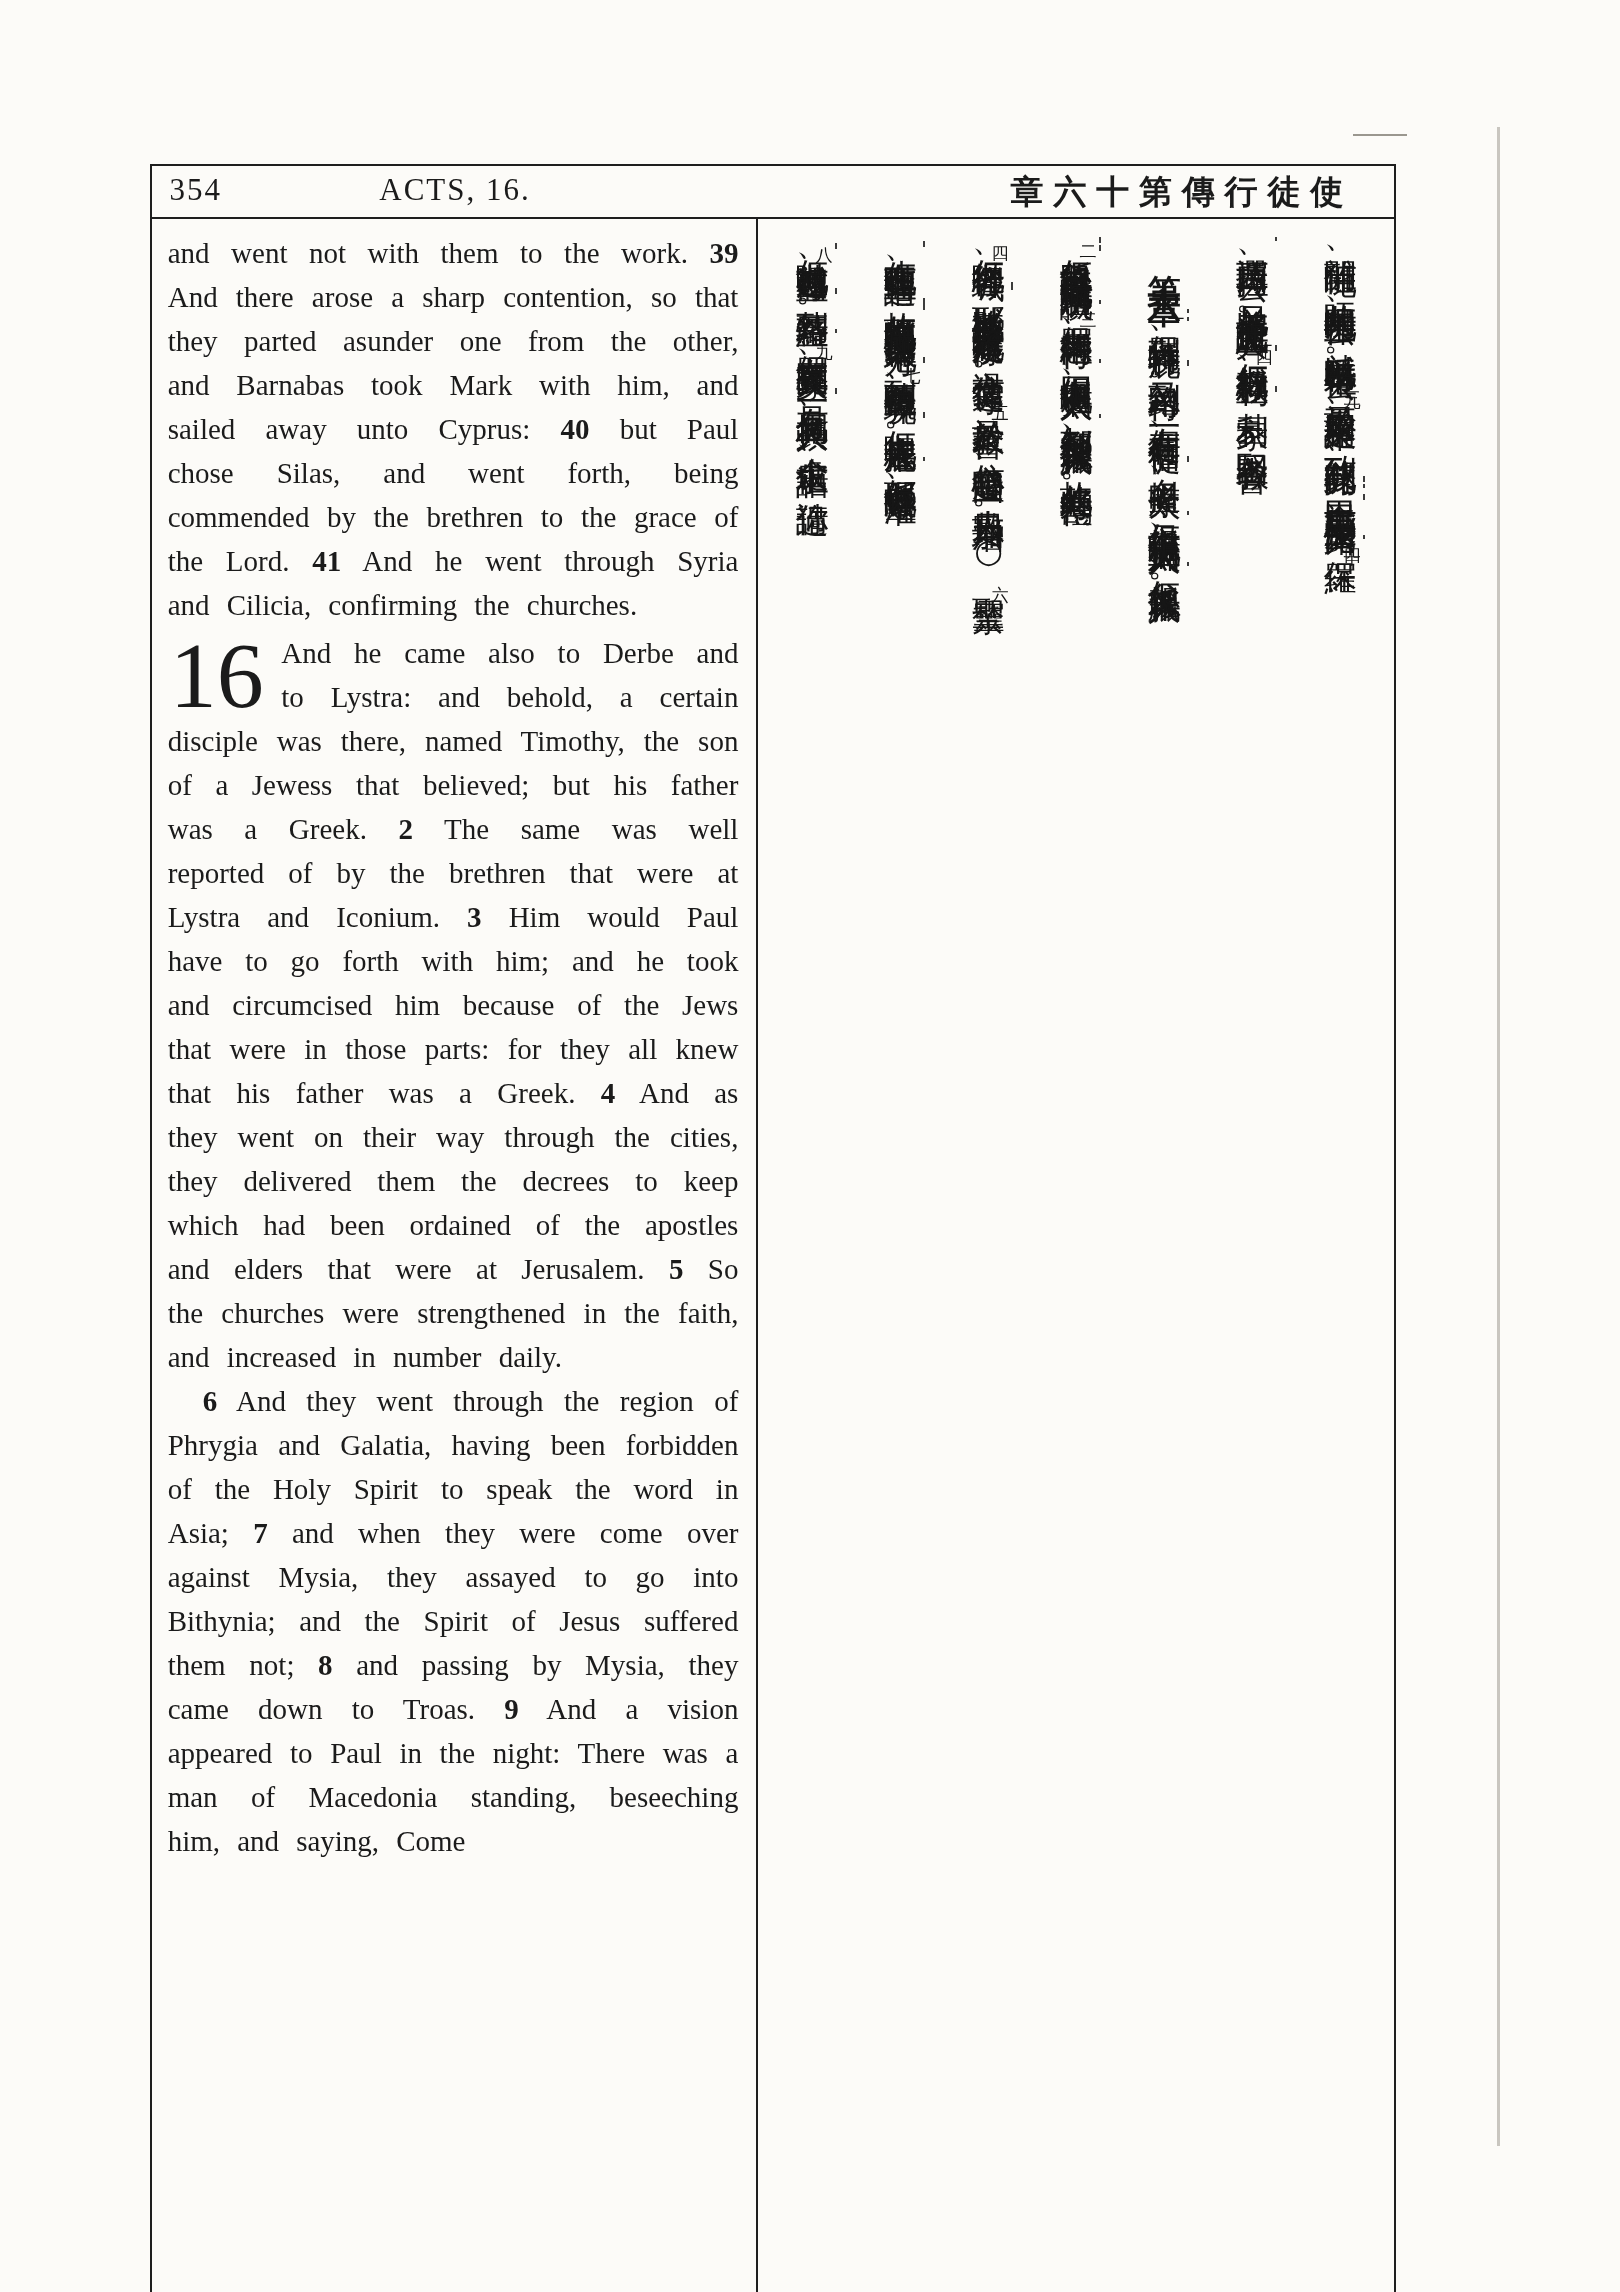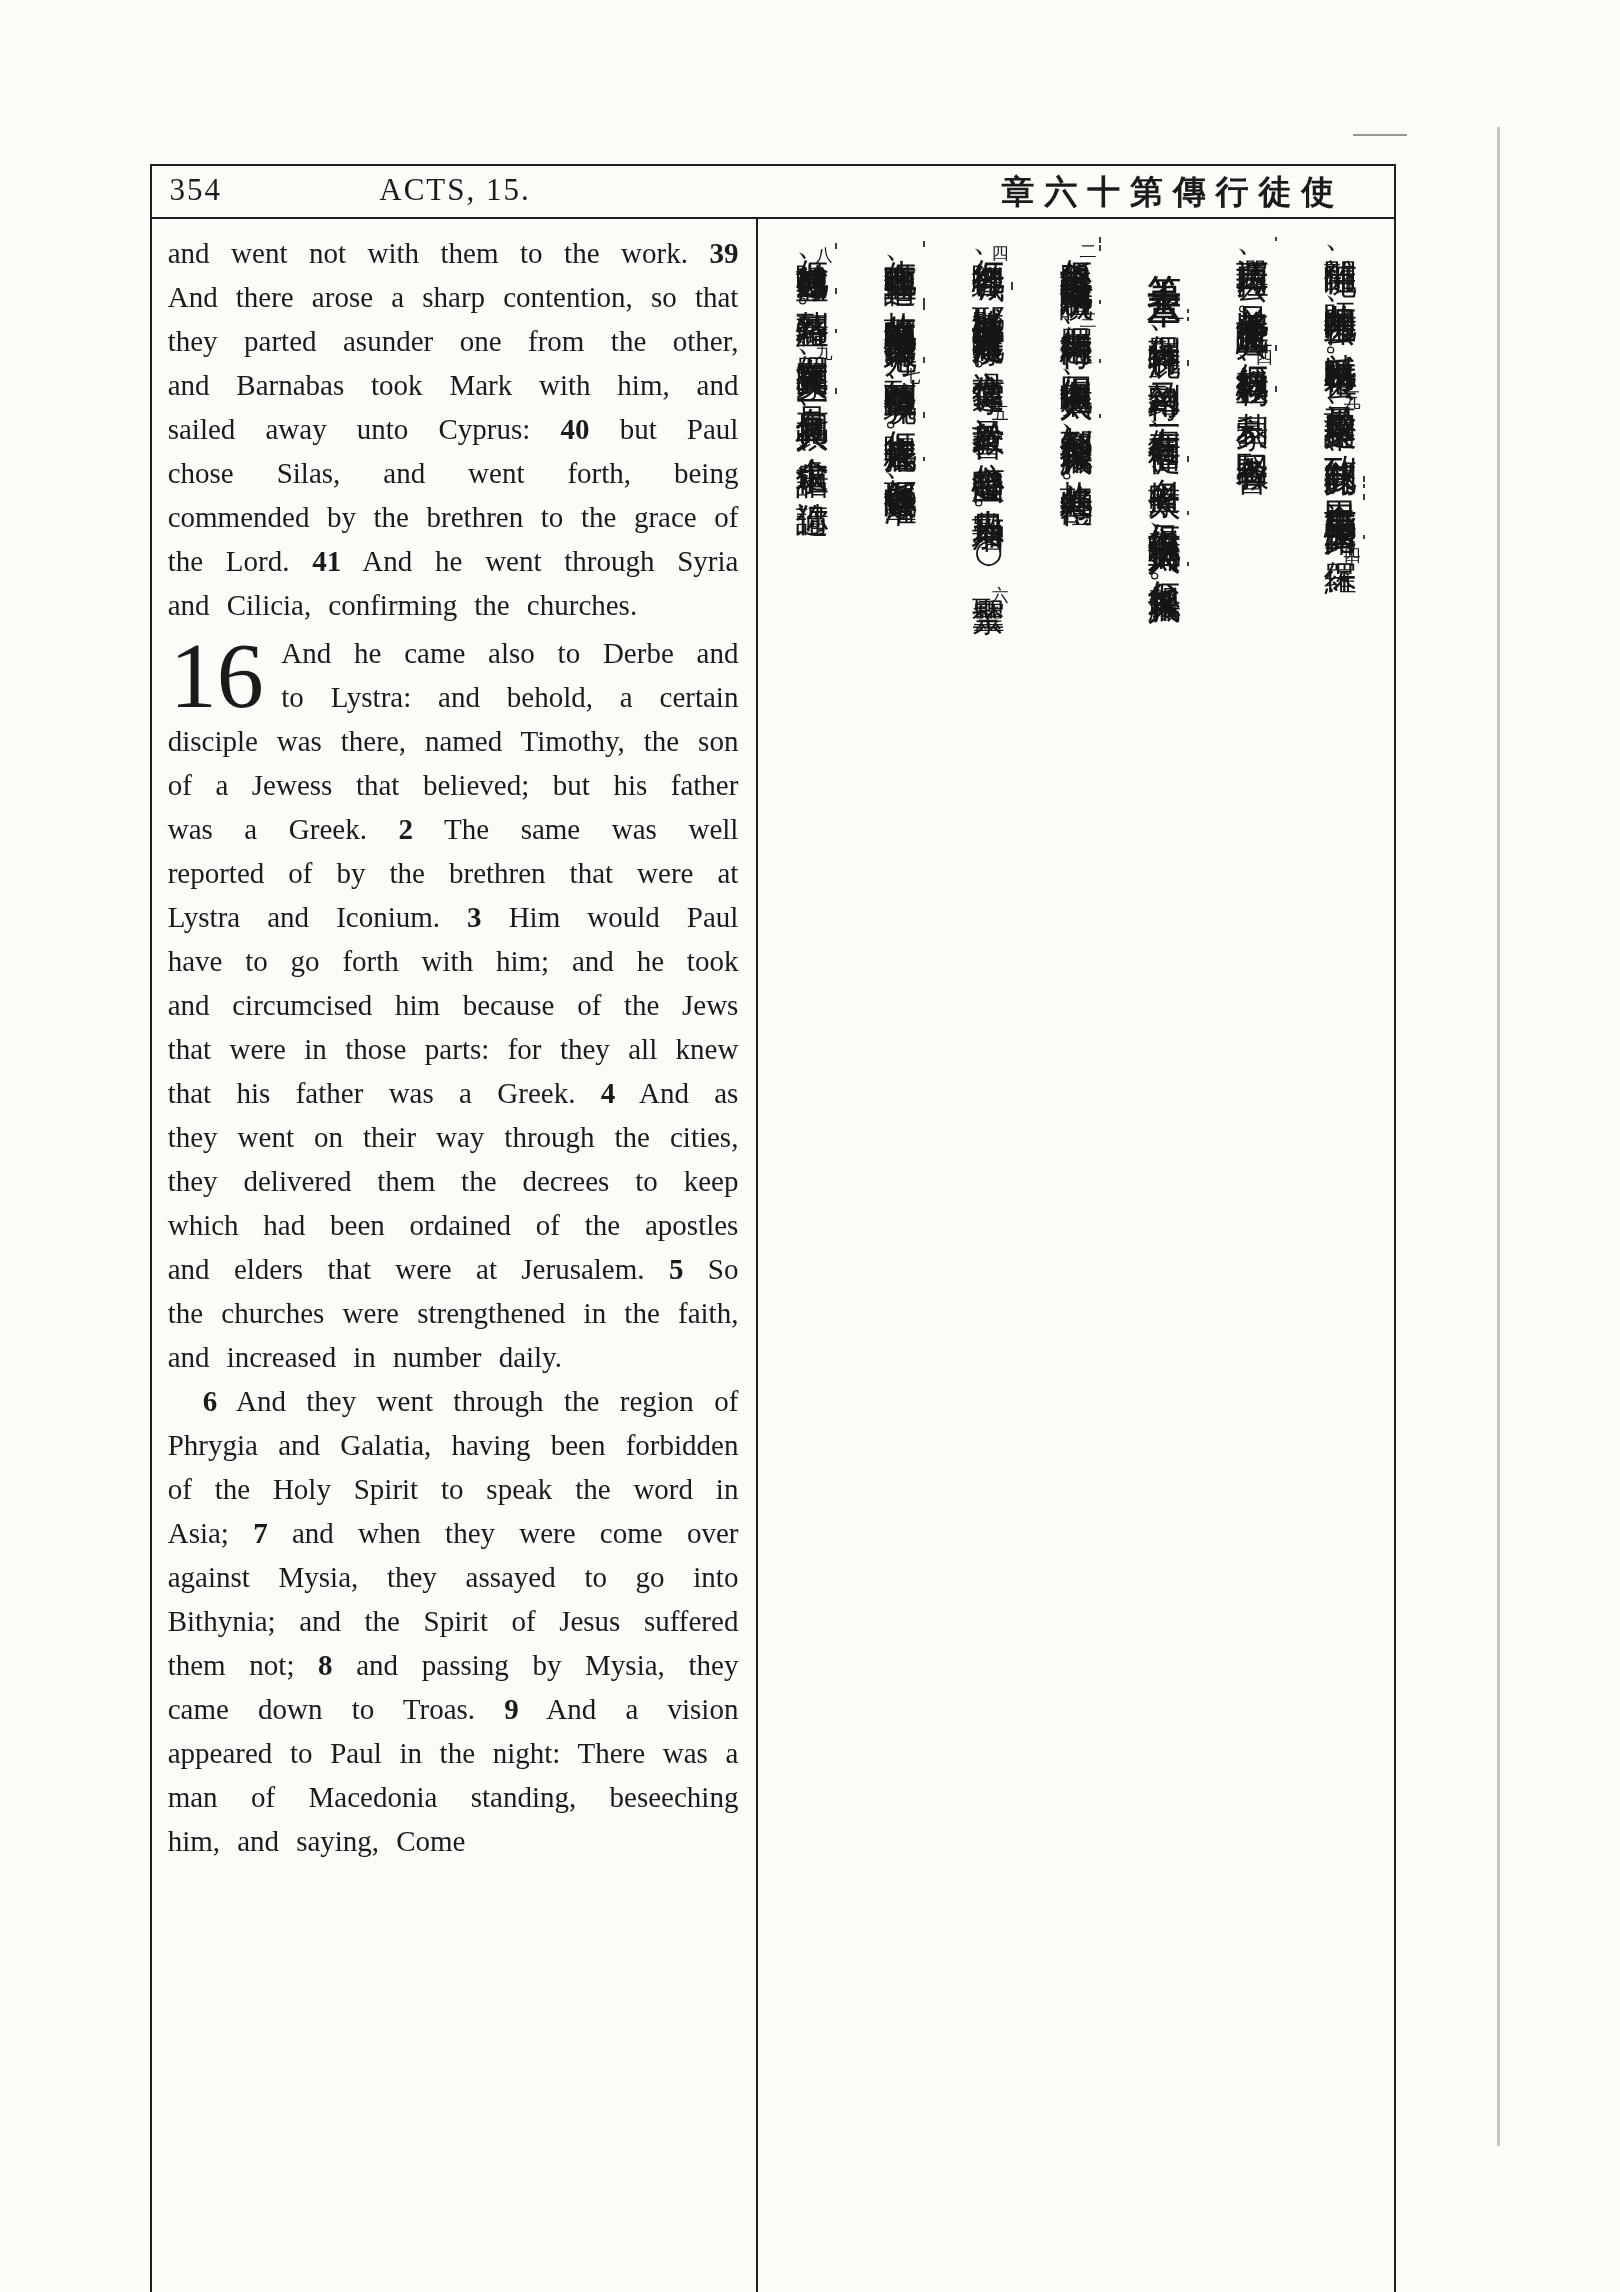--- a/index.html
+++ b/index.html
@@ -21,21 +21,21 @@
     position:relative;height:51px;border-bottom:2.9px solid #1e1e1e;
   }
   .pagenum{
     position:absolute;left:17.6px;top:5.9px;font-size:31px;letter-spacing:2px;
   }
   .title-en{
     position:absolute;left:0;top:5.9px;width:606px;text-align:center;
     font-size:31px;letter-spacing:2px;
   }
   .title-zh{
-    position:absolute;right:50px;top:3.9px;font-size:33px;letter-spacing:9.8px;
+    position:absolute;right:41px;top:3.9px;font-size:33px;letter-spacing:9.8px;
     font-family:"DejaVu Sans",sans-serif;font-weight:600;
   }
   .content{
     display:flex;height:calc(100% - 54px);box-sizing:border-box;
   }
   
   .col-en{
     width:606px;min-width:606px;border-right:2px solid #1e1e1e;
     padding:11.8px 17.6px 0 15.7px;box-sizing:border-box;
     font-size:29px;line-height:44px;text-align:justify;word-spacing:0.34em;
@@ -70,21 +70,21 @@
 <body>
 
 <div class="page">
   <div class="edge-line"></div>
   <div class="corner-tick"></div>
 
   <div class="frame">
 
     <div class="header">
       <span class="pagenum">354</span>
-      <span class="title-en">ACTS, 15.</span>
+      <span class="title-en">ACTS, 16.</span>
       <span class="title-zh">章六十第傳行徒使</span>
     </div>
 
     <div class="content">
 
       <div class="col-en">
         <p class="para continuation"><span class="seg-t">and went not with them to the work. </span><span class="seg-v">39</span><span class="seg-t"> And there arose a sharp contention, so that they parted asunder one from the other, and Barnabas took Mark with him, and sailed away unto Cyprus: </span><span class="seg-v">40</span><span class="seg-t"> but Paul chose Silas, and went forth, being commended by the brethren to the grace of the Lord. </span><span class="seg-v">41</span><span class="seg-t"> And he went through Syria and Cilicia, confirming the churches.</span></p>
         <p class="para chapter">
           <span class="dropcap">16</span><span><span class="seg-t">And he came also to Derbe and to Lystra: and behold, a certain disciple was there, named Timothy, the son of a Jewess that believed; but his father was a Greek. </span><span class="seg-v">2</span><span class="seg-t"> The same was well reported of by the brethren that were at Lystra and Iconium. </span><span class="seg-v">3</span><span class="seg-t"> Him would Paul have to go forth with him; and he took and circumcised him because of the Jews that were in those parts: for they all knew that his father was a Greek. </span><span class="seg-v">4</span><span class="seg-t"> And as they went on their way through the cities, they delivered them the decrees to keep which had been ordained of the apostles and elders that were at Jerusalem. </span><span class="seg-v">5</span><span class="seg-t"> So the churches were strengthened in the faith, and increased in number daily.</span></span>
         </p>

